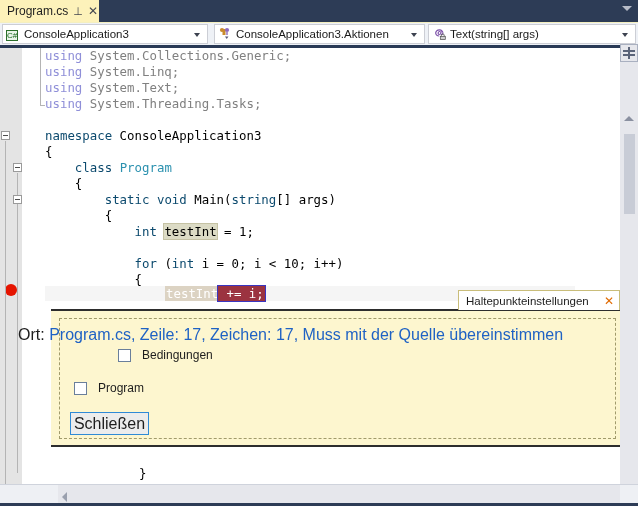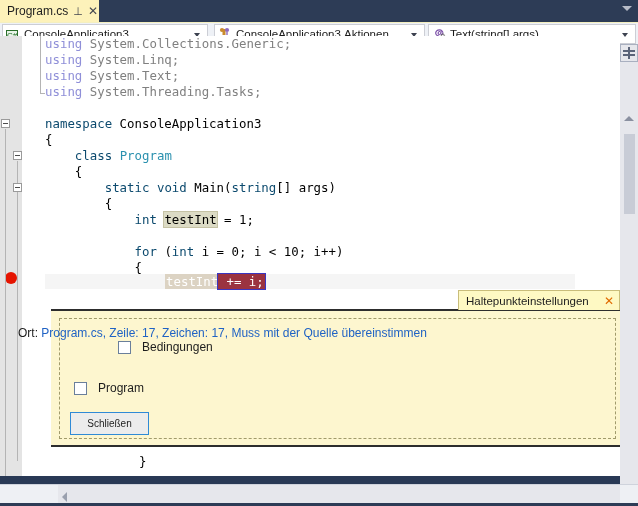--- a/index.html
+++ b/index.html
@@ -121,21 +121,21 @@
     font-family: "Liberation Sans", sans-serif;
     margin-top: 1px;
   }
   
   .icon-class svg { display:block; }
   .icon-method svg { display:block; }
 
   
   .editor {
     position: absolute;
-    left: 0; top: 36px;
+    left: 0; top: 48px;
     width: 620px; height: 440px;
     background: #ffffff;
     overflow: hidden;
     text-align: right;
   }
   .gutter-bp {
     position: absolute;
     left: 0; top: 0;
     width: 22px; height: 440px;
     background: #e4e4e4;
@@ -238,21 +238,21 @@
     font-size: 12.4px;
     line-height: 15px;
     white-space: pre;
   }
 
   
   .bp-popup-title {
     position: absolute;
     left: 458px; top: 290px;
     width: 162px; height: 20px;
-    background: #fef9c3;
+    background: #ffffff;
     border: 1px solid #c9bd7a;
     border-bottom: none;
     box-sizing: border-box;
     display: flex;
     align-items: center;
     justify-content: space-between;
     padding: 0 5px 0 7px;
     z-index: 30;
   }
   .bp-popup-title span.t {
@@ -275,21 +275,21 @@
   }
   .bp-popup-inner {
     position: absolute;
     left: 8px; top: 7px;
     right: 4px; bottom: 6px;
     border: 1px dashed #a09a6b;
   }
   .bp-loc {
     position: absolute;
     left: 18px; top: 326px;
-    font-size: 12px;
+    font-size: 16px;
     z-index: 26;
     font-family: "Liberation Sans", sans-serif;
   }
   .bp-loc .lab { color: #1d1d1d; }
   .bp-loc .lnk { color: #1f62c4; }
   .bp-row {
     position: absolute;
     display: flex;
     align-items: center;
     z-index: 26;
@@ -306,21 +306,21 @@
     color: #1d1d1d;
     font-family: "Liberation Sans", sans-serif;
   }
   .bp-btn {
     position: absolute;
     left: 70px; top: 412px;
     width: 79px; height: 23px;
     background: #ececec;
     border: 1px solid #2f8ad6;
     box-sizing: border-box;
-    font-size: 10px;
+    font-size: 16px;
     color: #1d1d1d;
     font-family: "Liberation Sans", sans-serif;
     z-index: 26;
     display: flex;
     align-items: center;
     justify-content: center;
     cursor: default;
   }
 
   
@@ -466,21 +466,21 @@
 
   <div class="bp-popup">
     <div class="bp-popup-inner"></div>
   </div>
 
   <div class="bp-loc">
     <span class="lab">Ort:</span>
     <span class="lnk">Program.cs, Zeile: 17, Zeichen: 17, Muss mit der Quelle übereinstimmen</span>
   </div>
 
-  <div class="bp-row" style="left:74px; top:340px;padding-left:44px;">
+  <div class="bp-row" style="left:74px; top:348px;padding-left:44px;">
     <span class="bp-cb"></span>
     <span class="cbl">Bedingungen</span>
   </div>
 
   <div class="bp-row" style="left:74px; top:381px;">
     <span class="bp-cb"></span>
     <span class="cbl">Program</span>
   </div>
 
   <div class="bp-btn">Schließen</div>

